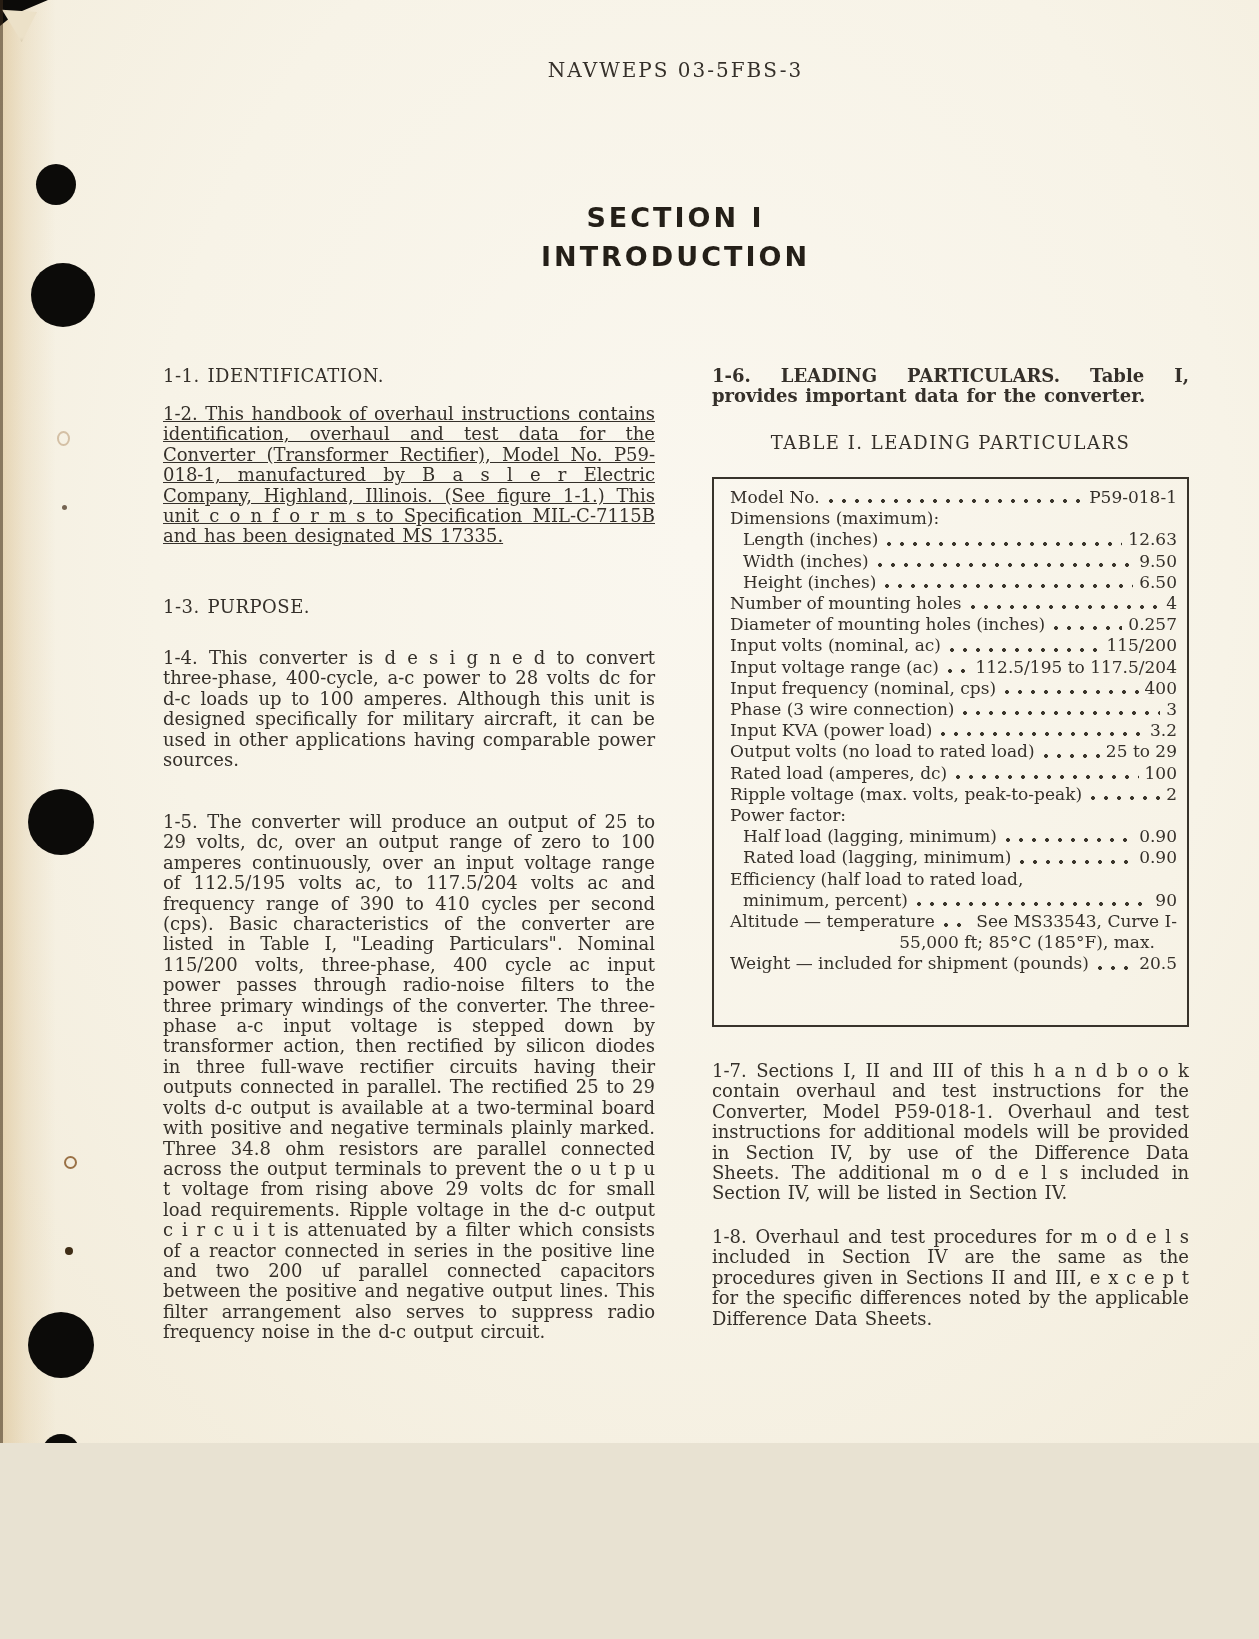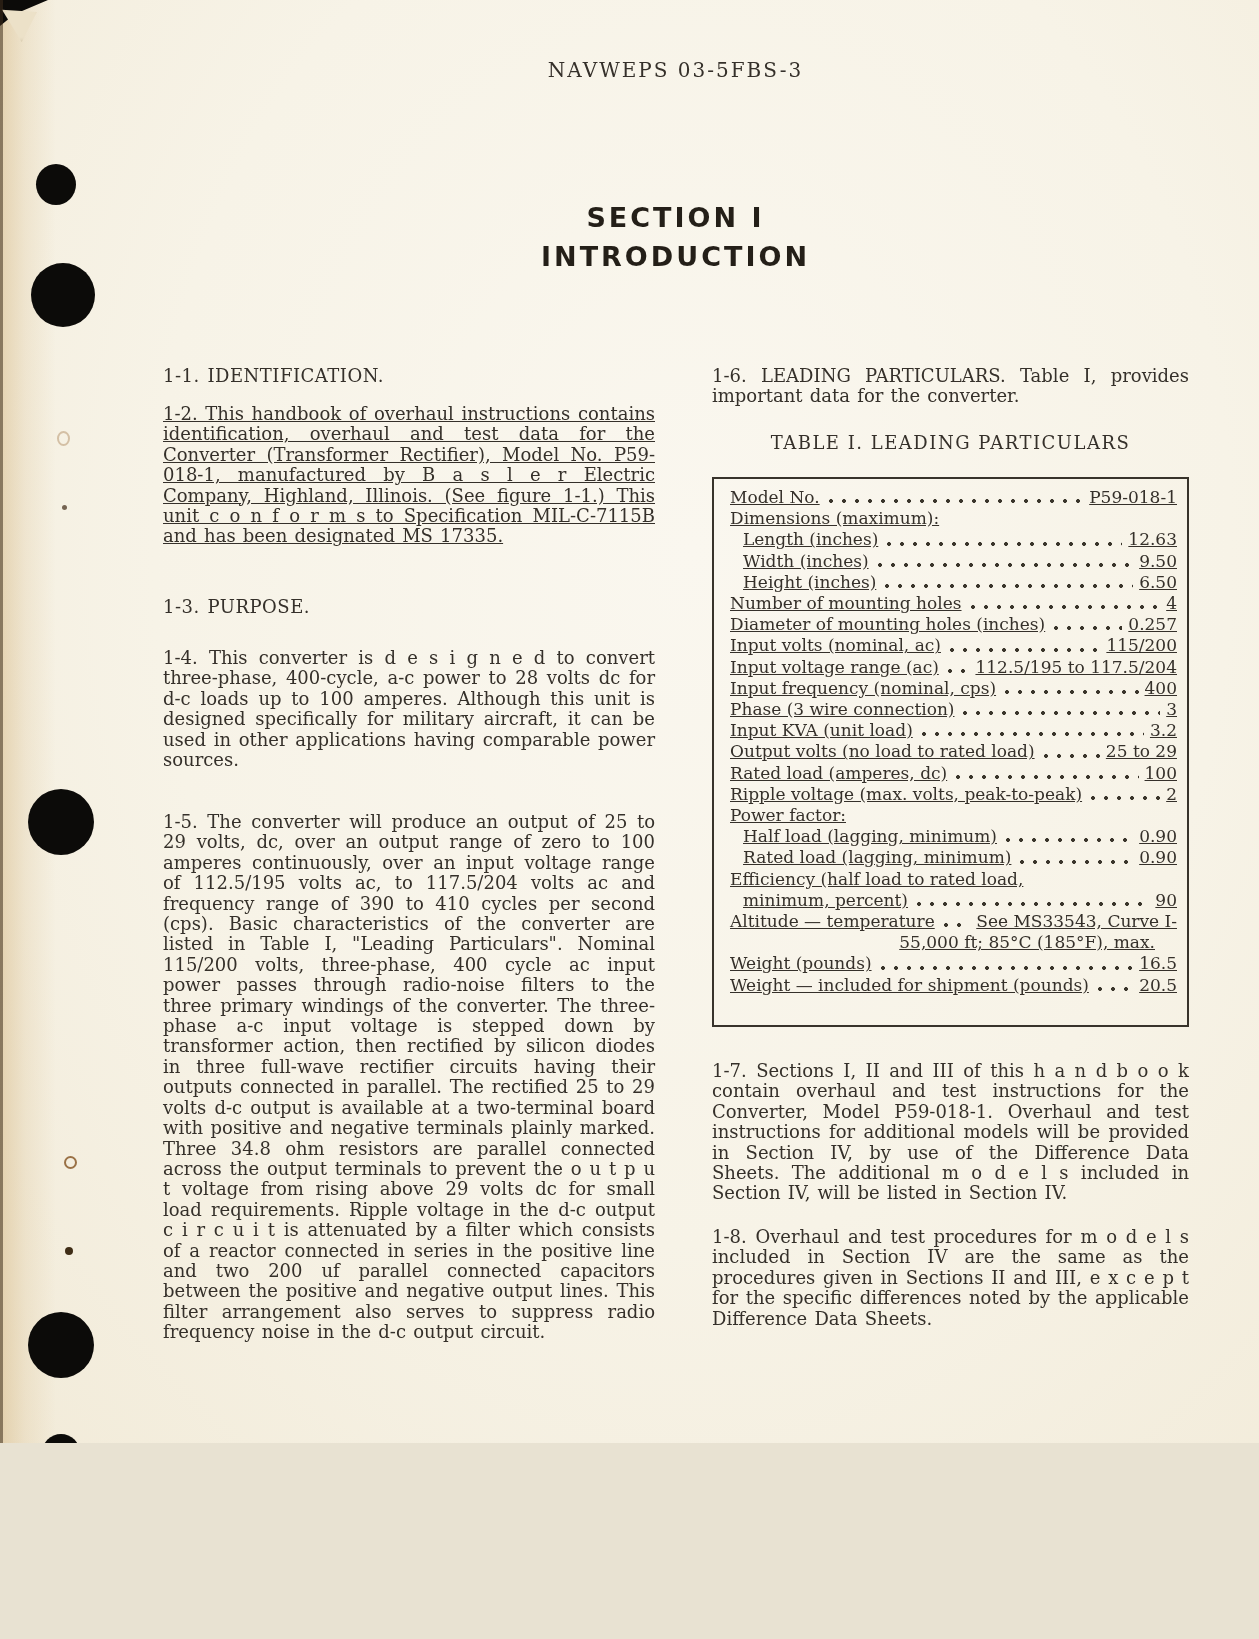--- a/index.html
+++ b/index.html
@@ -37,21 +37,21 @@
 
   .table-title{position:absolute;left:712px;width:477px;top:432px;text-align:center;
     font-size:18px;letter-spacing:1.5px;}
 
   .lp-table{
     position:absolute;left:712px;top:477px;width:477px;height:550px;
     border:2px solid #38332b;box-sizing:border-box;
     padding:8px 10px 6px 16px;
     font-size:17px;
   }
-  .trow{display:flex;align-items:flex-end;line-height:21.2px;white-space:nowrap;text-decoration:underline;}
+  .trow{display:flex;align-items:flex-end;line-height:21.2px;white-space:nowrap;}
   .trow.indent{padding-left:13px;}
   .trow.cont{justify-content:flex-end;padding-right:22px;}
   .tlabel{flex:0 0 auto;}
   .tval{flex:0 0 auto;text-align:right;}
   .leader{
     flex:1 1 0;min-width:10px;height:6px;align-self:flex-end;
     margin:0 6px 4px 8px;
     background-image:radial-gradient(circle at 3px 3px, #3a352b 1.7px, rgba(0,0,0,0) 2.2px);
     background-size:13px 6px;background-repeat:repeat-x;background-position:left bottom;
   }
@@ -101,21 +101,21 @@
     <div class="line1">SECTION I</div>
     <div class="line2">INTRODUCTION</div>
   </div>
 
   <div class="p head colL" style="top:366px;">1-1.  IDENTIFICATION.</div>
   <div class="p colL" style="top:404px;text-decoration:underline;">1-2.  This handbook of overhaul instructions contains identification, overhaul and test data for the Converter (Transformer Rectifier), Model No. P59-018-1, manufactured by B a s l e r Electric Company, Highland, Illinois.  (See figure 1-1.)  This unit c o n f o r m s to Specification MIL-C-7115B and has been designated MS 17335.</div>
   <div class="p head colL" style="top:597px;">1-3.  PURPOSE.</div>
   <div class="p colL" style="top:648px;">1-4.  This converter is d e s i g n e d to convert three-phase, 400-cycle, a-c power to 28 volts dc for d-c loads up to 100 amperes.  Although this unit is designed specifically for military aircraft, it can be used in other applications having comparable power sources.</div>
   <div class="p colL" style="top:812px;">1-5.  The converter will produce an output of 25 to 29 volts, dc, over an output range of zero to 100 amperes continuously, over an input voltage range of 112.5/195 volts ac, to 117.5/204 volts ac and frequency range of 390 to 410 cycles per second (cps).  Basic characteristics of the converter are listed in Table I, "Leading Particulars".  Nominal 115/200 volts, three-phase, 400 cycle ac input power passes through radio-noise filters to the three primary windings of the converter. The three-phase a-c input voltage is stepped down by transformer action, then rectified by silicon diodes in three full-wave rectifier circuits having their outputs connected in parallel. The rectified 25 to 29 volts d-c output is available at a two-terminal board with positive and negative terminals plainly marked.  Three 34.8 ohm resistors are parallel connected across the output terminals to prevent the o u t p u t voltage from rising above 29 volts dc for small load requirements. Ripple voltage in the d-c output c i r c u i t is attenuated by a filter which consists of a reactor connected in series in the positive line and two 200 uf parallel connected capacitors between the positive and negative output lines. This filter arrangement also serves to suppress radio frequency noise in the d-c output circuit.</div>
 
-  <div class="p colR" style="top:366px;">1-6.  LEADING PARTICULARS. Table I, provides important data for the converter.</div>
+  <div class="p colR" style="top:366px;font-weight:bold;">1-6.  LEADING PARTICULARS. Table I, provides important data for the converter.</div>
 
   <div class="table-title">TABLE I.  LEADING PARTICULARS</div>
 
   <div class="lp-table">
     <div>
         <div class="trow">
           <span class="tlabel">Model No.</span>
           <span class="leader"></span>
           <span class="tval">P59-018-1</span>
         </div>
@@ -161,21 +161,21 @@
           <span class="tlabel">Input frequency (nominal, cps)</span>
           <span class="leader"></span>
           <span class="tval">400</span>
         </div>
         <div class="trow">
           <span class="tlabel">Phase (3 wire connection)</span>
           <span class="leader"></span>
           <span class="tval">3</span>
         </div>
         <div class="trow">
-          <span class="tlabel">Input KVA (unit load)</span>
+          <span class="tlabel">Input KVA (power load)</span>
           <span class="leader"></span>
           <span class="tval">3.2</span>
         </div>
         <div class="trow">
           <span class="tlabel">Output volts (no load to rated load)</span>
           <span class="leader"></span>
           <span class="tval">25 to 29</span>
         </div>
         <div class="trow">
           <span class="tlabel">Rated load (amperes, dc)</span>
@@ -210,25 +210,20 @@
         </div>
         <div class="trow">
           <span class="tlabel">Altitude — temperature</span>
           <span class="leader"></span>
           <span class="tval">See MS33543, Curve I-</span>
         </div>
         <div class="trow cont">
           <span class="tval">55,000 ft; 85°C (185°F), max.</span>
         </div>
         <div class="trow">
-          <span class="tlabel">Weight (pounds)</span>
-          <span class="leader"></span>
-          <span class="tval">16.5</span>
-        </div>
-        <div class="trow">
           <span class="tlabel">Weight — included for shipment (pounds)</span>
           <span class="leader"></span>
           <span class="tval">20.5</span>
         </div>
       </div>
   </div>
 
   <div class="p colR" style="top:1061px;">1-7.  Sections I, II and III of this h a n d b o o k contain overhaul and test instructions for the Converter, Model P59-018-1. Overhaul and test instructions for additional models will be provided in Section IV, by use of the Difference Data Sheets.  The additional m o d e l s included in Section IV, will be listed in Section IV.</div>
   <div class="p colR" style="top:1227px;">1-8.  Overhaul and test procedures for m o d e l s included in Section IV are the same as the procedures given in Sections II and III, e x c e p t for the specific differences noted by the applicable Difference Data Sheets.</div>
 

